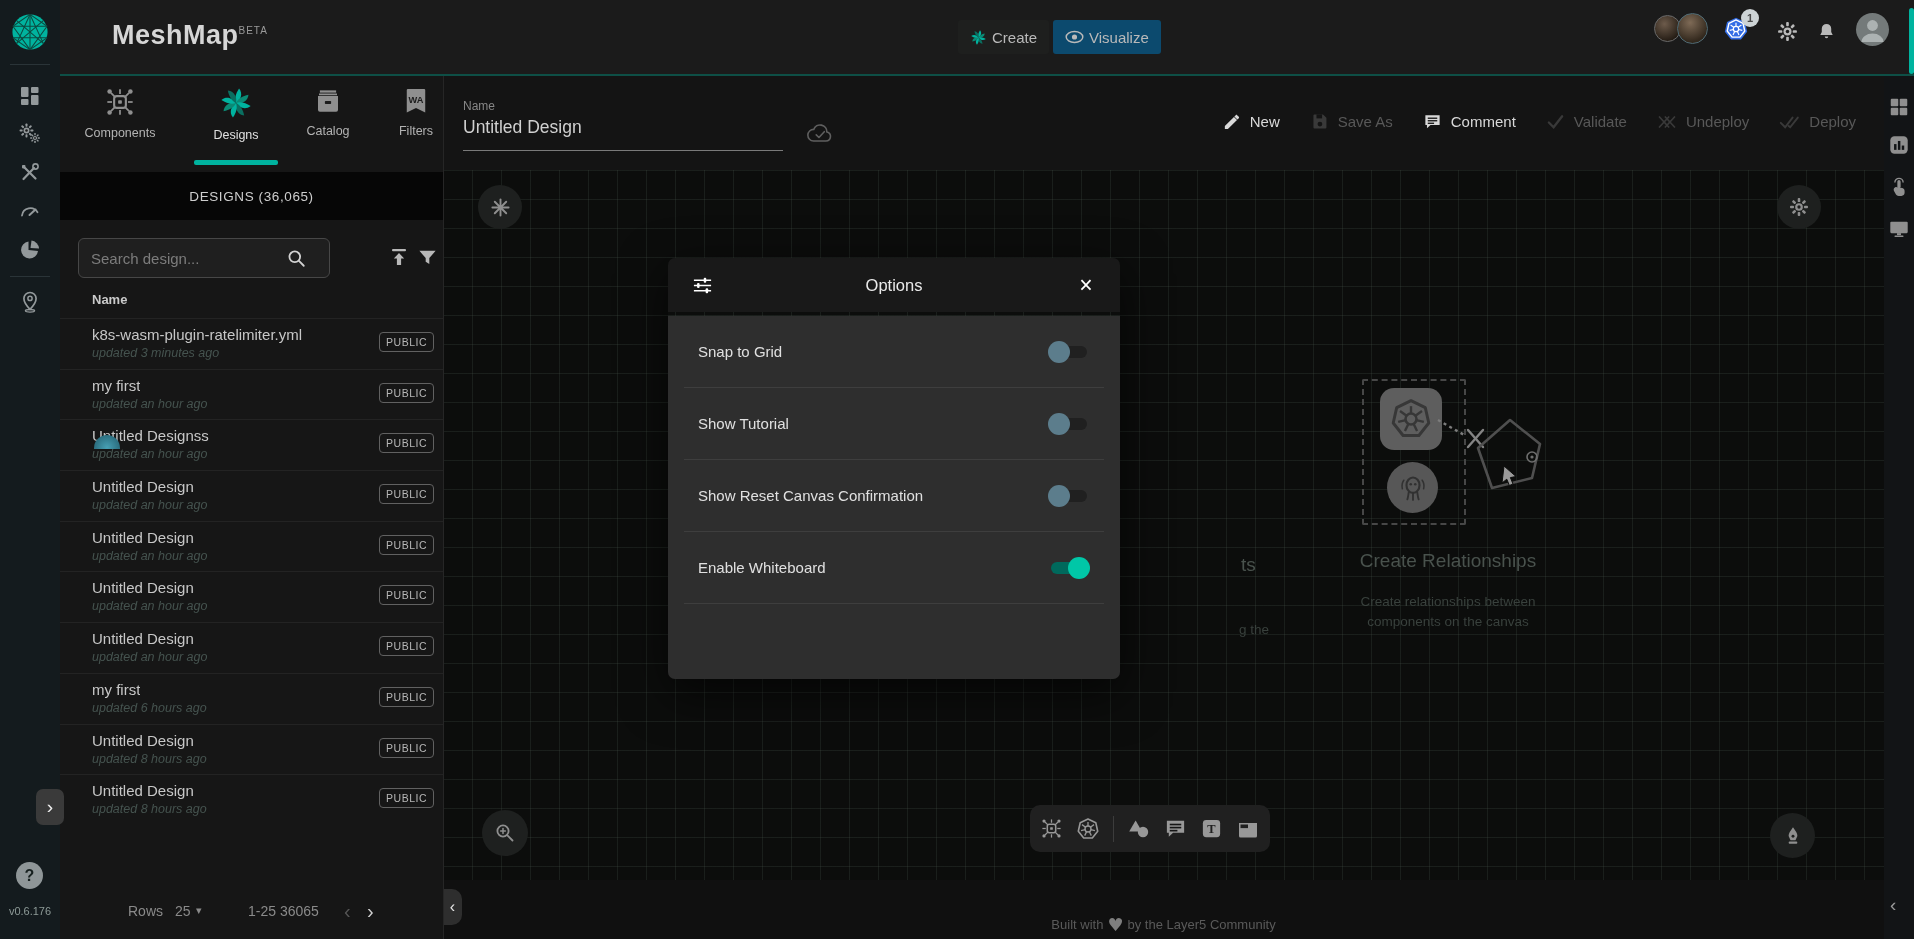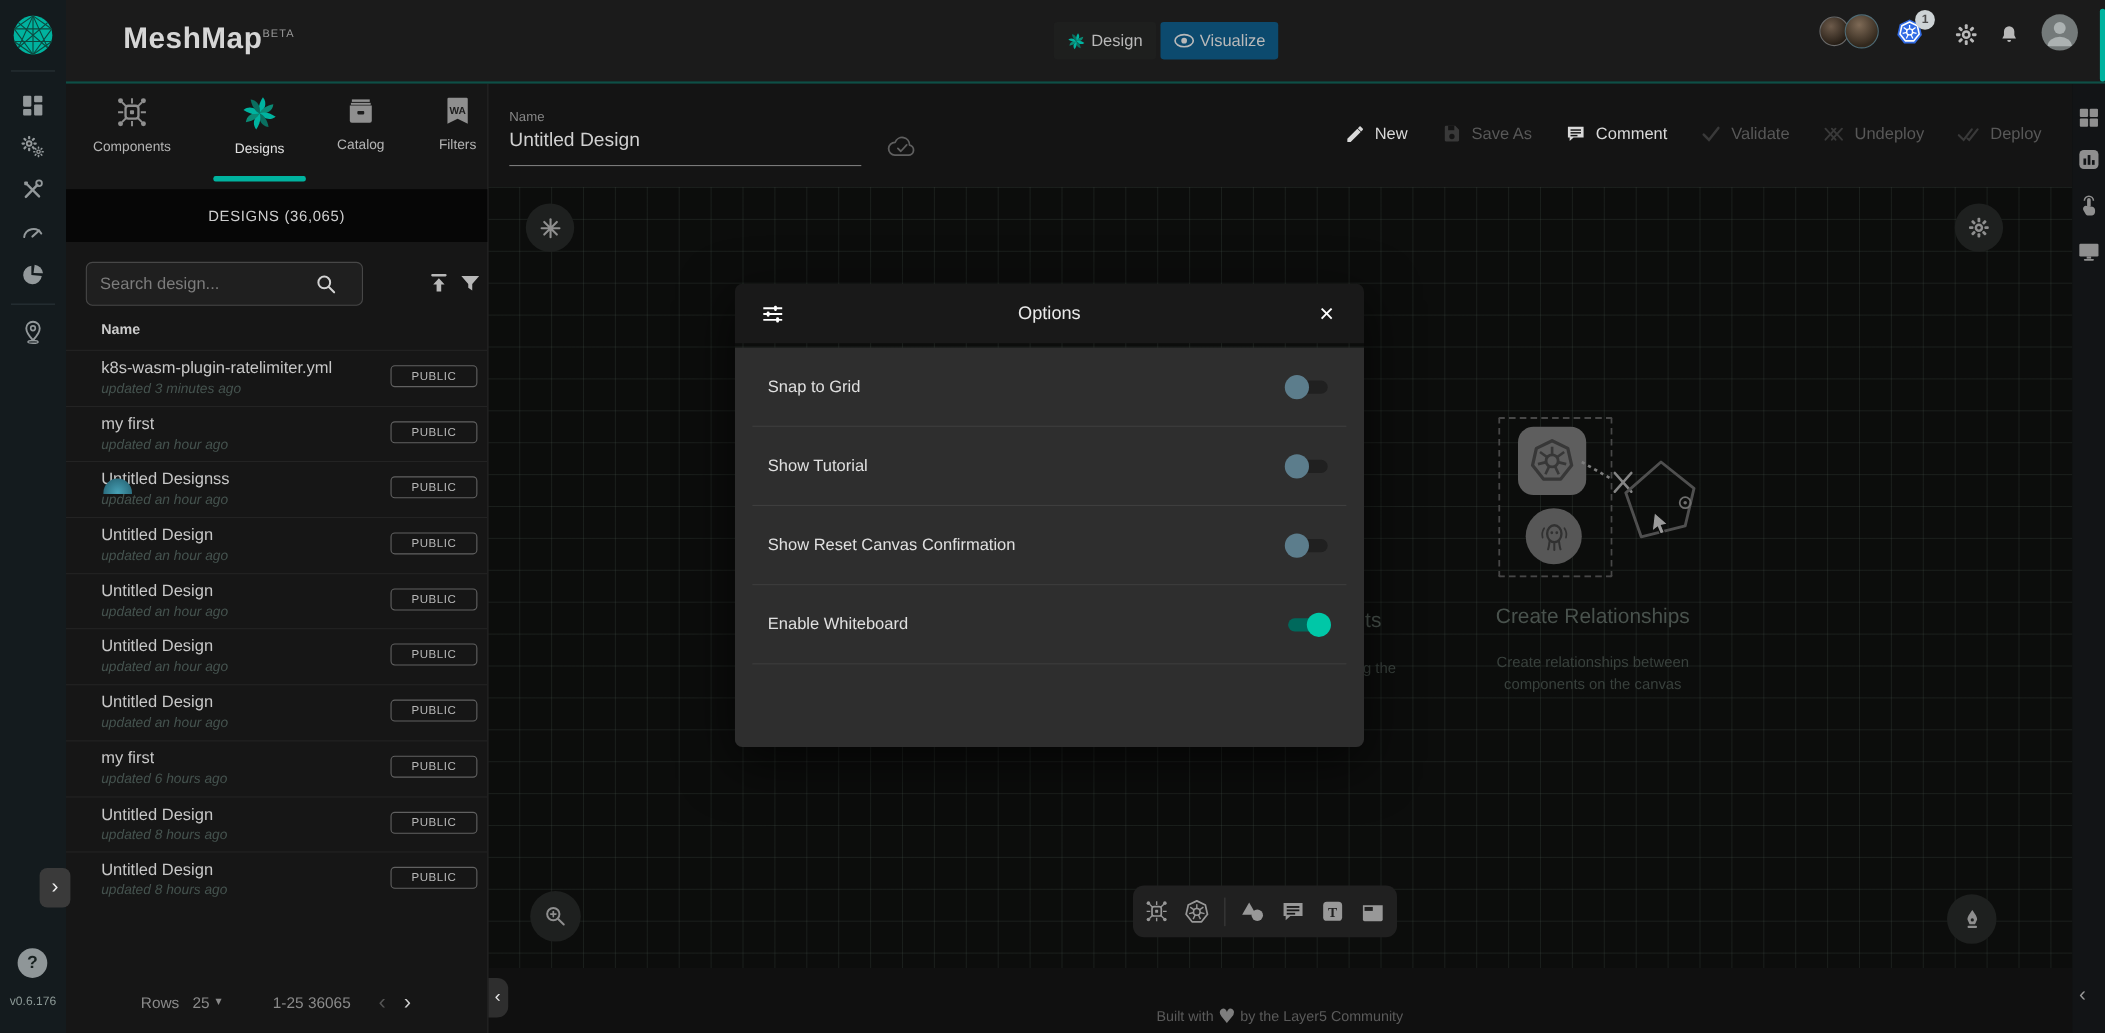--- a/index.html
+++ b/index.html
@@ -36,21 +36,21 @@
   #search-input{left:18px;top:162px;width:204px;height:38px;background:#1f1f1f;border:1px solid #474747;
        border-radius:6px;color:#cfcfcf;font-size:15px;padding:0 34px 0 12px;outline:none;}
   #search-input::placeholder{color:#7c7c7c;}
   #name-col{left:32px;top:216px;font-size:13px;font-weight:bold;color:#cacaca;}
   #design-list{left:0;top:242px;width:383px;}
   .drow{position:relative;width:383px;height:49.7px;border-top:1px solid #232323;}
   .drow .dn{position:absolute;left:32px;top:7px;font-size:15px;color:#c7c7c7;max-width:280px;
        white-space:nowrap;overflow:hidden;}
   .drow .du{position:absolute;left:32px;top:27px;font-size:12.5px;font-style:italic;color:#45534f;}
   .drow .badge{position:absolute;right:9px;top:13px;border:1px solid #616161;border-radius:4px;
-       padding:3px 18px;font-size:10.5px;letter-spacing:.5px;color:#b7b7b7;}
+       padding:3px 6px;font-size:10.5px;letter-spacing:.5px;color:#b7b7b7;}
   #avatar-peek{left:34px;top:359px;width:26px;height:14px;border-radius:13px 13px 0 0;
        background:radial-gradient(circle at 50% 90%,#47a0b5,#2a6b7c 75%);}
   #pagination{left:0;top:808px;width:383px;height:55px;color:#8a8a8a;font-size:14px;}
   .pg-chev{font-size:20px;line-height:1;}
   
   #canvas{left:443px;top:76px;width:1441px;height:863px;background:#141414;overflow:hidden;}
   #grid{left:0;top:94px;width:1441px;height:710px;background-color:#0c0d0c;
      background-image:linear-gradient(rgba(96,118,106,.17) 1px,transparent 1px),
                       linear-gradient(90deg,rgba(96,118,106,.17) 1px,transparent 1px);
      background-size:29px 29px;}
@@ -78,21 +78,21 @@
   
   #cbottom{left:0;top:804px;width:1441px;height:59px;background:#101010;}
   #built{width:100%;top:22px;text-align:center;font-size:13px;color:#5a5a5a;margin-top:12px;}
   #built .heart{font-size:18px;color:#7e7e7e;vertical-align:-2px;padding:0 4px;font-family:"DejaVu Sans",sans-serif;}
   #lpill{left:0;top:9px;width:19px;height:36px;background:#2e2e2e;border-radius:0 10px 10px 0;
         color:#e6e6e6;font-size:16px;display:flex;align-items:center;justify-content:center;}
   
   #rrail{left:1884px;top:76px;width:30px;height:863px;background:#121416;z-index:20;color:#8f8f8f;}
   .rric{left:4px;width:22px;height:22px;}
   
-  #modal{left:668px;top:258px;width:572px;height:421px;border-radius:7px;overflow:hidden;z-index:60;
+  #modal{left:668px;top:258px;width:452px;height:421px;border-radius:7px;overflow:hidden;z-index:60;
         box-shadow:0 14px 48px rgba(0,0,0,.65);}
   #modal-head{height:54px;background:#191919;position:relative;display:flex;align-items:center;justify-content:center;}
   #modal-title{color:#e9e9e9;font-size:16.5px;}
   #modal-close{position:absolute;right:20px;top:13px;width:28px;height:28px;color:#ffffff;font-size:23px;
         display:flex;align-items:center;justify-content:center;}
   #modal-body{height:367px;background:#2e2e2e;padding:0 16px;box-sizing:border-box;}
   .opt-row{height:71px;display:flex;align-items:center;justify-content:space-between;
         padding:0 14px;border-bottom:1px solid #3e3e3e;}
   .opt-row:first-child{margin-top:4px;}
   .opt-label{color:#e0e0e0;font-size:15px;}
@@ -243,21 +243,21 @@
 
   <div id="header" class="abs">
     <div id="brand" class="abs">
       <span>MeshMap</span><sup>BETA</sup>
     </div>
     <div class="abs flex" style="left:898px;top:20px;gap:4px;">
       <div class="mode-btn flex" style="background:#1e1f1e;">
         <svg width="17" height="17" viewBox="-10 -10 20 20">
             <use href="#sym-pinwheel" x="-10" y="-10" width="20" height="20"></use>
           </svg>
-        <span>Design</span>
+        <span>Create</span>
       </div>
       <div class="mode-btn flex" style="background:#0c4a6e;">
         <svg width="19" height="14" viewBox="0 0 22 15">
           <ellipse cx="11" cy="7.5" rx="9.6" ry="6.4" fill="none" stroke="#b9b9b9" stroke-width="1.7"></ellipse>
           <circle cx="11" cy="7.5" r="3" fill="#b9b9b9"></circle>
         </svg>
         <span>Visualize</span>
       </div>
     </div>
     <div class="abs avatar" style="left:1594px;top:15px;width:25px;height:25px;border:1px solid #6a6a6a;
@@ -504,21 +504,21 @@
     </div>
     <div class="abs circ" style="left:1327px;top:737px;width:45px;height:45px;">
       <svg width="22" height="22" viewBox="0 0 24 24" fill="currentColor">
         <path d="M12,2.5 C9,7 7.2,9 7.2,12 L9.3,16.5 h5.4 L16.8,12 C16.8,9 15,7 12,2.5 z"></path>
         <circle cx="12" cy="12.3" r="1.6" fill="#1e201f"></circle>
         <rect x="7.3" y="18" width="9.4" height="2.4" rx="1"></rect>
       </svg>
     </div>
 
     <div class="abs hint-title" style="left:798px;top:478px;">ts</div>
-    <div class="abs hint-desc" style="left:796px;top:522px;text-align:right;">g the</div>
+    <div class="abs hint-desc" style="left:796px;top:544px;text-align:right;">g the</div>
 
     <div id="dash-box" class="abs"></div>
     <div id="k8s-tile" class="abs">
       <svg width="44" height="44" viewBox="0 0 24 24">
           <use href="#sym-k8s" width="24" height="24"></use>
         </svg>
     </div>
     <div id="squid-tile" class="abs">
       <svg width="34" height="34" viewBox="0 0 24 24" stroke="currentColor" fill="none" stroke-linecap="round">
         <ellipse cx="12" cy="10" rx="4.6" ry="5.4" stroke-width="1.5"></ellipse>

